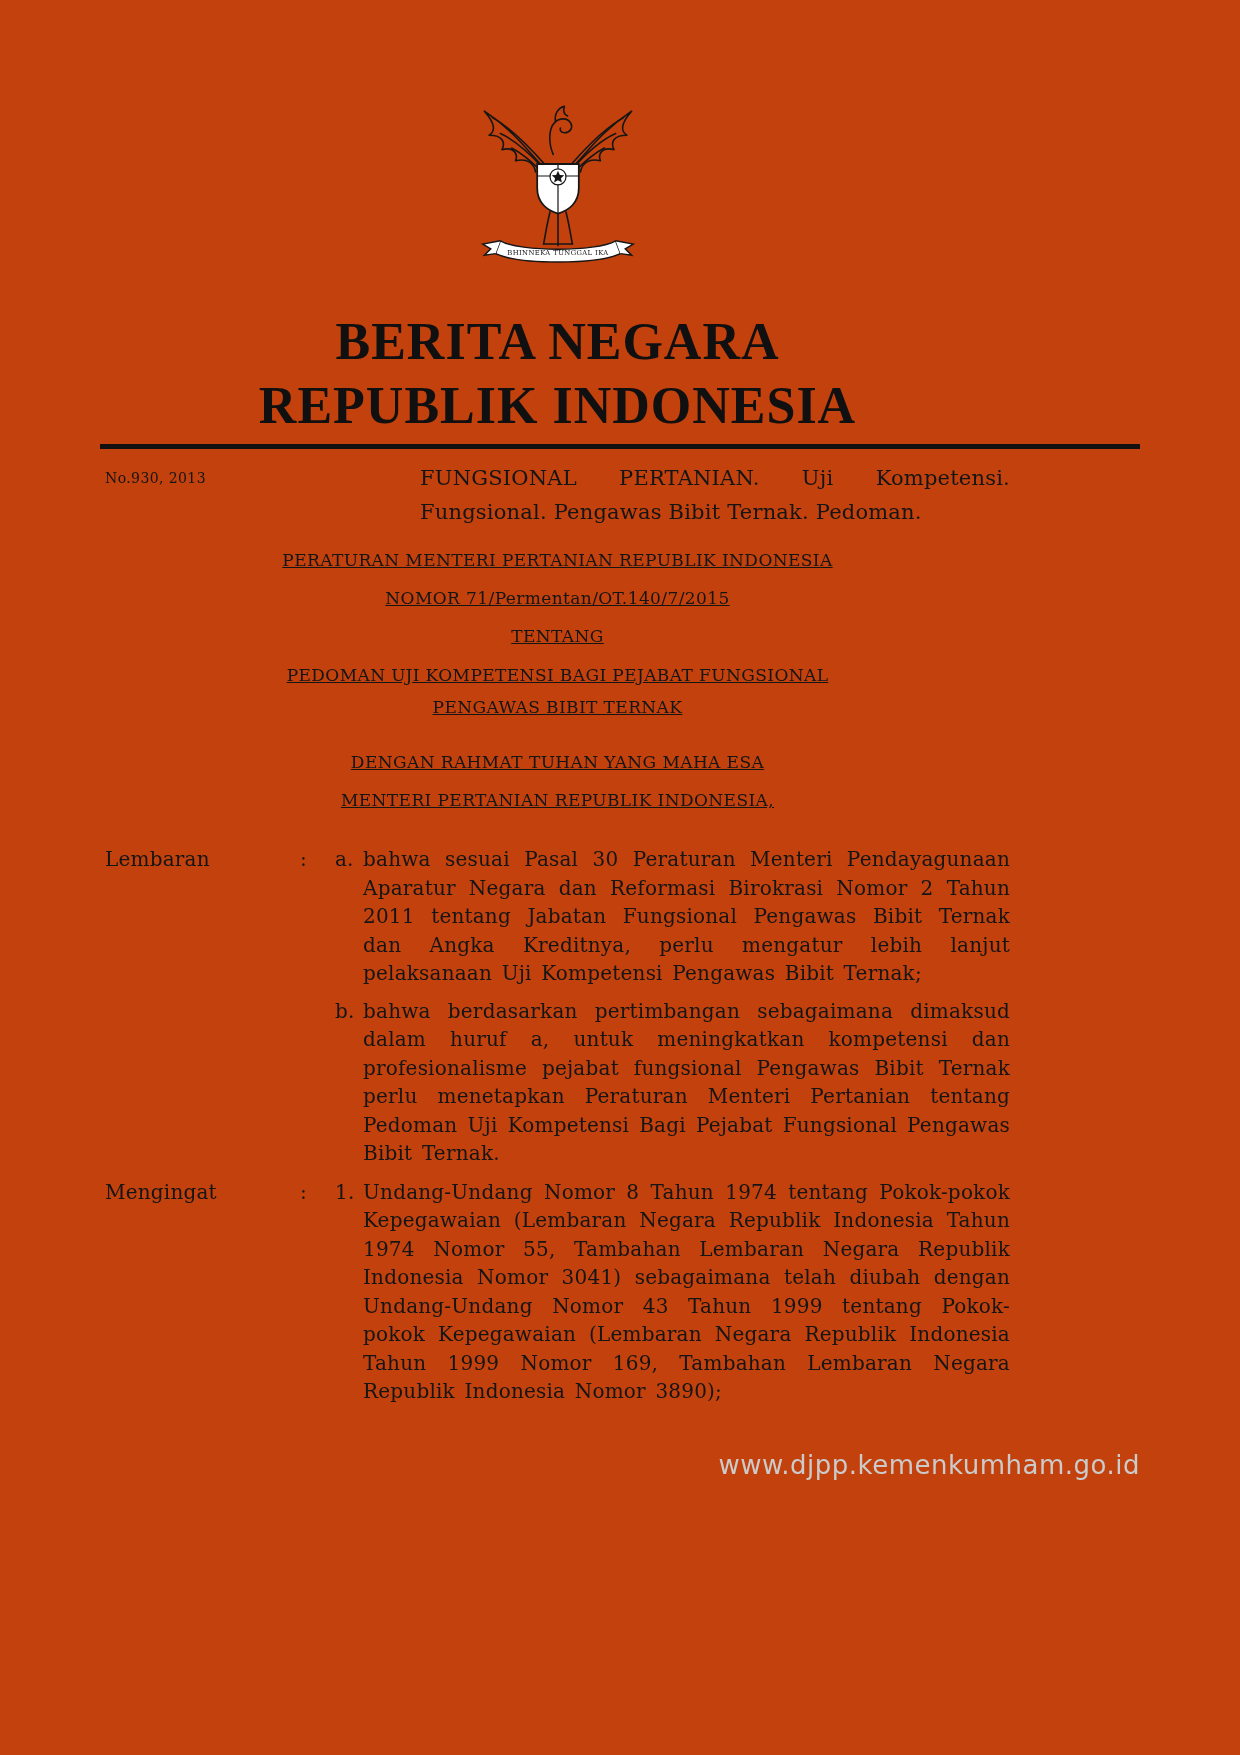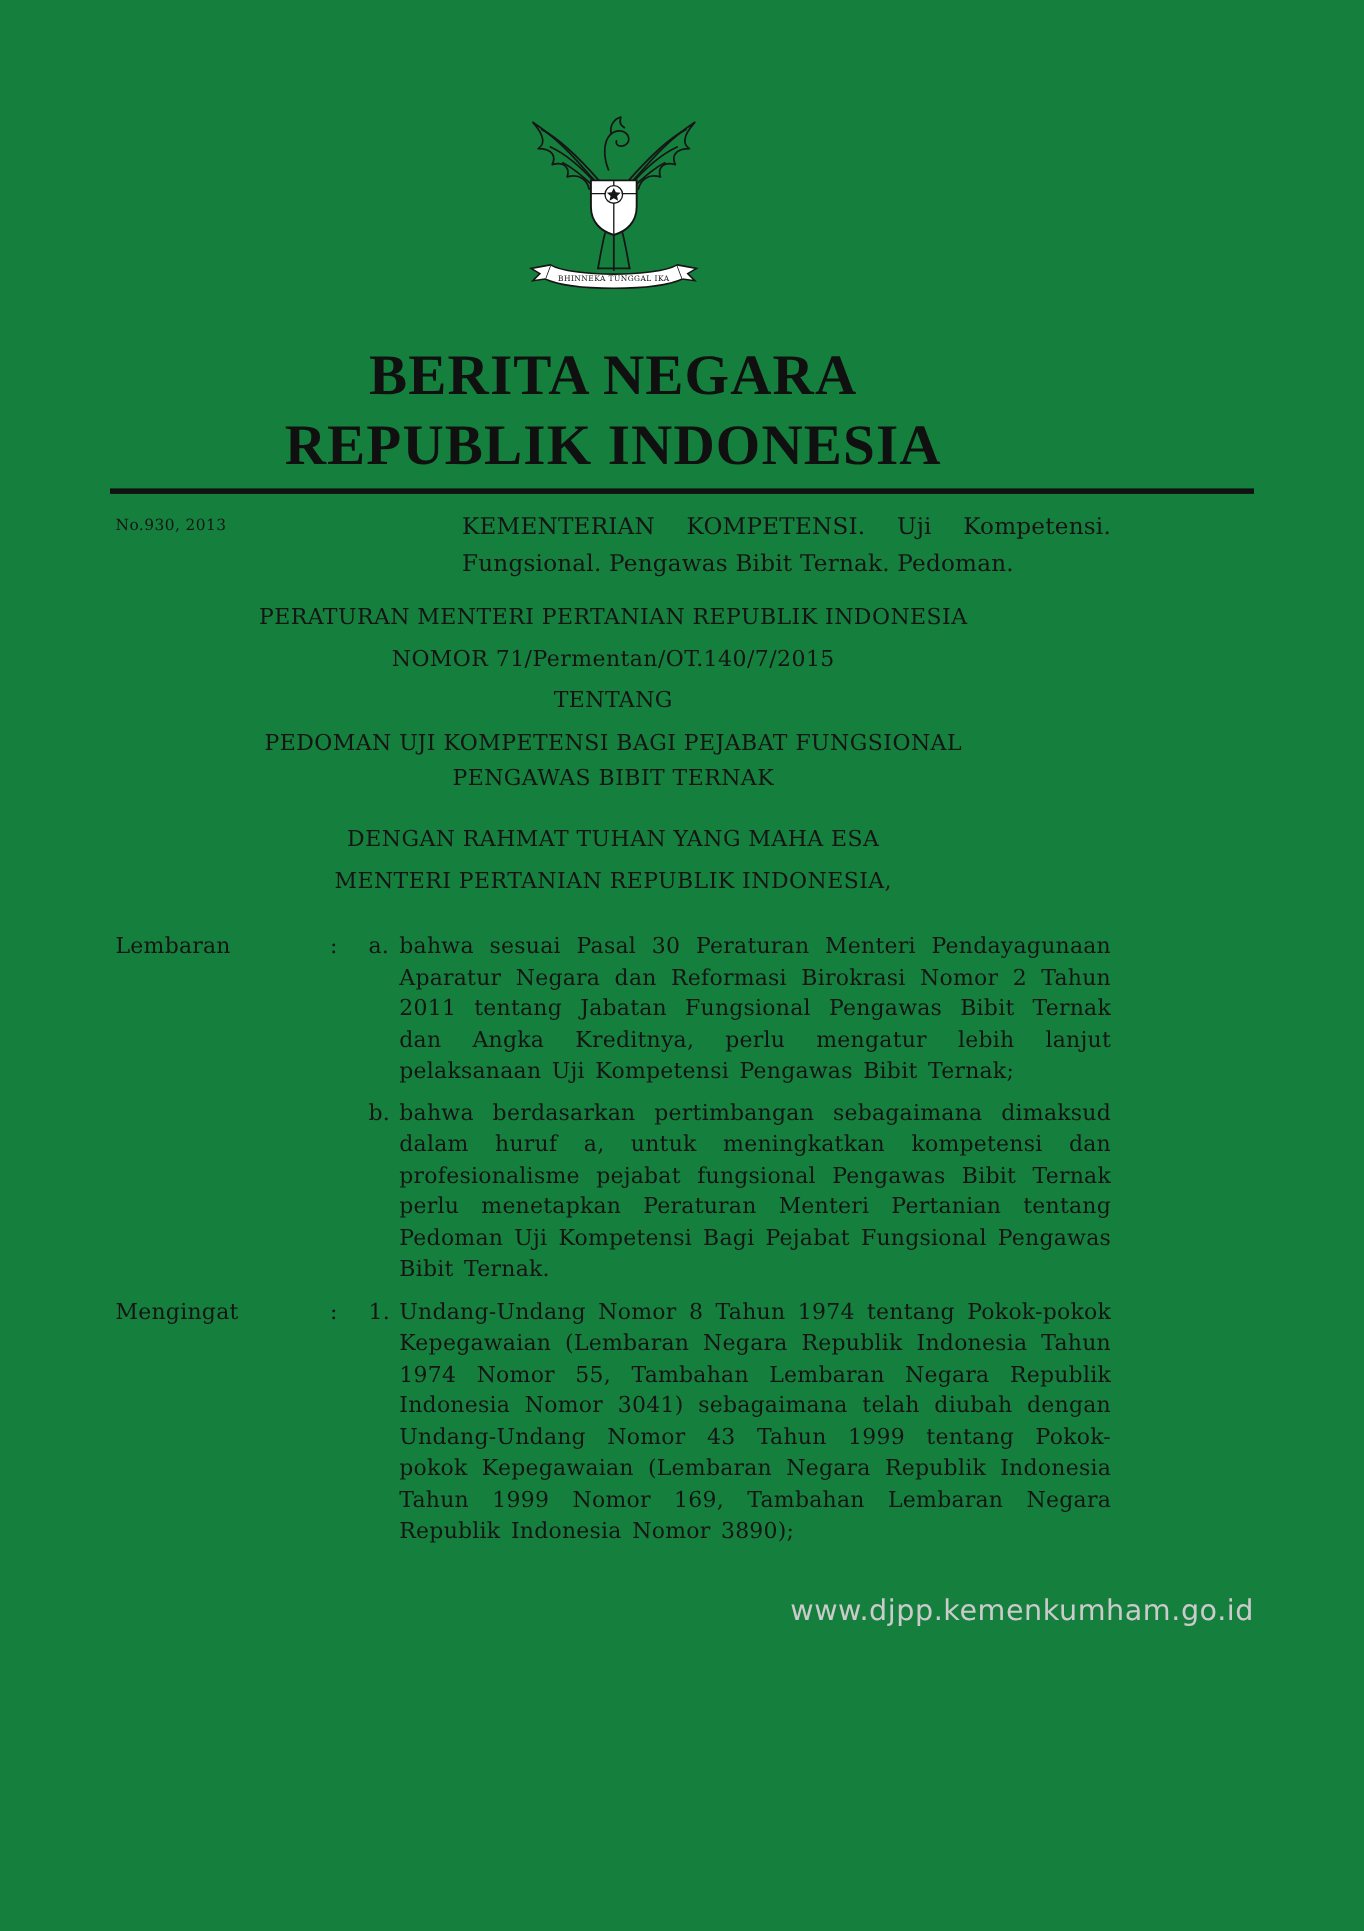--- a/index.html
+++ b/index.html
@@ -1,20 +1,20 @@
 <!DOCTYPE html>
 <html><head>
 <meta charset="utf-8">
 <style>
   html, body { margin: 0; padding: 0; background: #ffffff; }
   .page {
     position: relative;
     width: 1240px;
     height: 1755px;
-    background: #15803d;
+    background: #c2410c;
     color: #151515;
     font-family: "DejaVu Serif", "Liberation Serif", serif;
     overflow: hidden;
   }
   .content { margin: 0 230px 0 105px; }
 
   .emblem-wrap { padding-top: 84px; display: flex; justify-content: center; }
 
   .masthead {
     margin-top: 34px;
@@ -34,21 +34,21 @@
     margin-left: -5px;
     margin-right: -130px;
   }
 
   .issue-row { display: flex; margin-top: 12px; }
   .issue-no { flex: none; width: 315px; font-size: 14px; line-height: 34px; letter-spacing: 0.4px; }
   .abstract { flex: 1; font-size: 21px; line-height: 34px; letter-spacing: 0.2px; }
   .abstract .l1 { text-align: justify; text-align-last: justify; }
   .abstract .l2 { text-align: left; }
 
-  .headings { margin-top: 16px; text-align: center; font-size: 20px; letter-spacing: 0.4px; }
+  .headings { margin-top: 16px; text-align: center; font-size: 17px; letter-spacing: 0.4px; text-decoration: underline; }
   .headings .h { line-height: 30px; margin: 0 0 8px 0; }
   .headings .h-tight { margin: 0; line-height: 32px; }
   .headings .invocation { margin-top: 24px; line-height: 30px; }
   .headings .authority { margin-top: 8px; line-height: 30px; }
 
   .clause {
     display: grid;
     grid-template-columns: 195px 35px 28px 1fr;
     row-gap: 9px;
     font-size: 20px;
@@ -126,21 +126,21 @@
     <div class="masthead">
       <div>BERITA NEGARA</div>
       <div>REPUBLIK INDONESIA</div>
     </div>
 
     <div class="rule"></div>
 
     <div class="issue-row">
       <div class="issue-no">No.930, 2013</div>
       <div class="abstract">
-        <div class="l1">KEMENTERIAN KOMPETENSI. Uji Kompetensi.</div>
+        <div class="l1">FUNGSIONAL PERTANIAN. Uji Kompetensi.</div>
         <div class="l2">Fungsional. Pengawas Bibit Ternak. Pedoman.</div>
       </div>
     </div>
 
     <div class="headings">
       <div class="h">PERATURAN MENTERI PERTANIAN REPUBLIK INDONESIA</div>
       <div class="h">NOMOR 71/Permentan/OT.140/7/2015</div>
       <div class="h">TENTANG</div>
       <div class="h h-tight">PEDOMAN UJI KOMPETENSI BAGI PEJABAT FUNGSIONAL</div>
       <div class="h h-tight">PENGAWAS BIBIT TERNAK</div>

